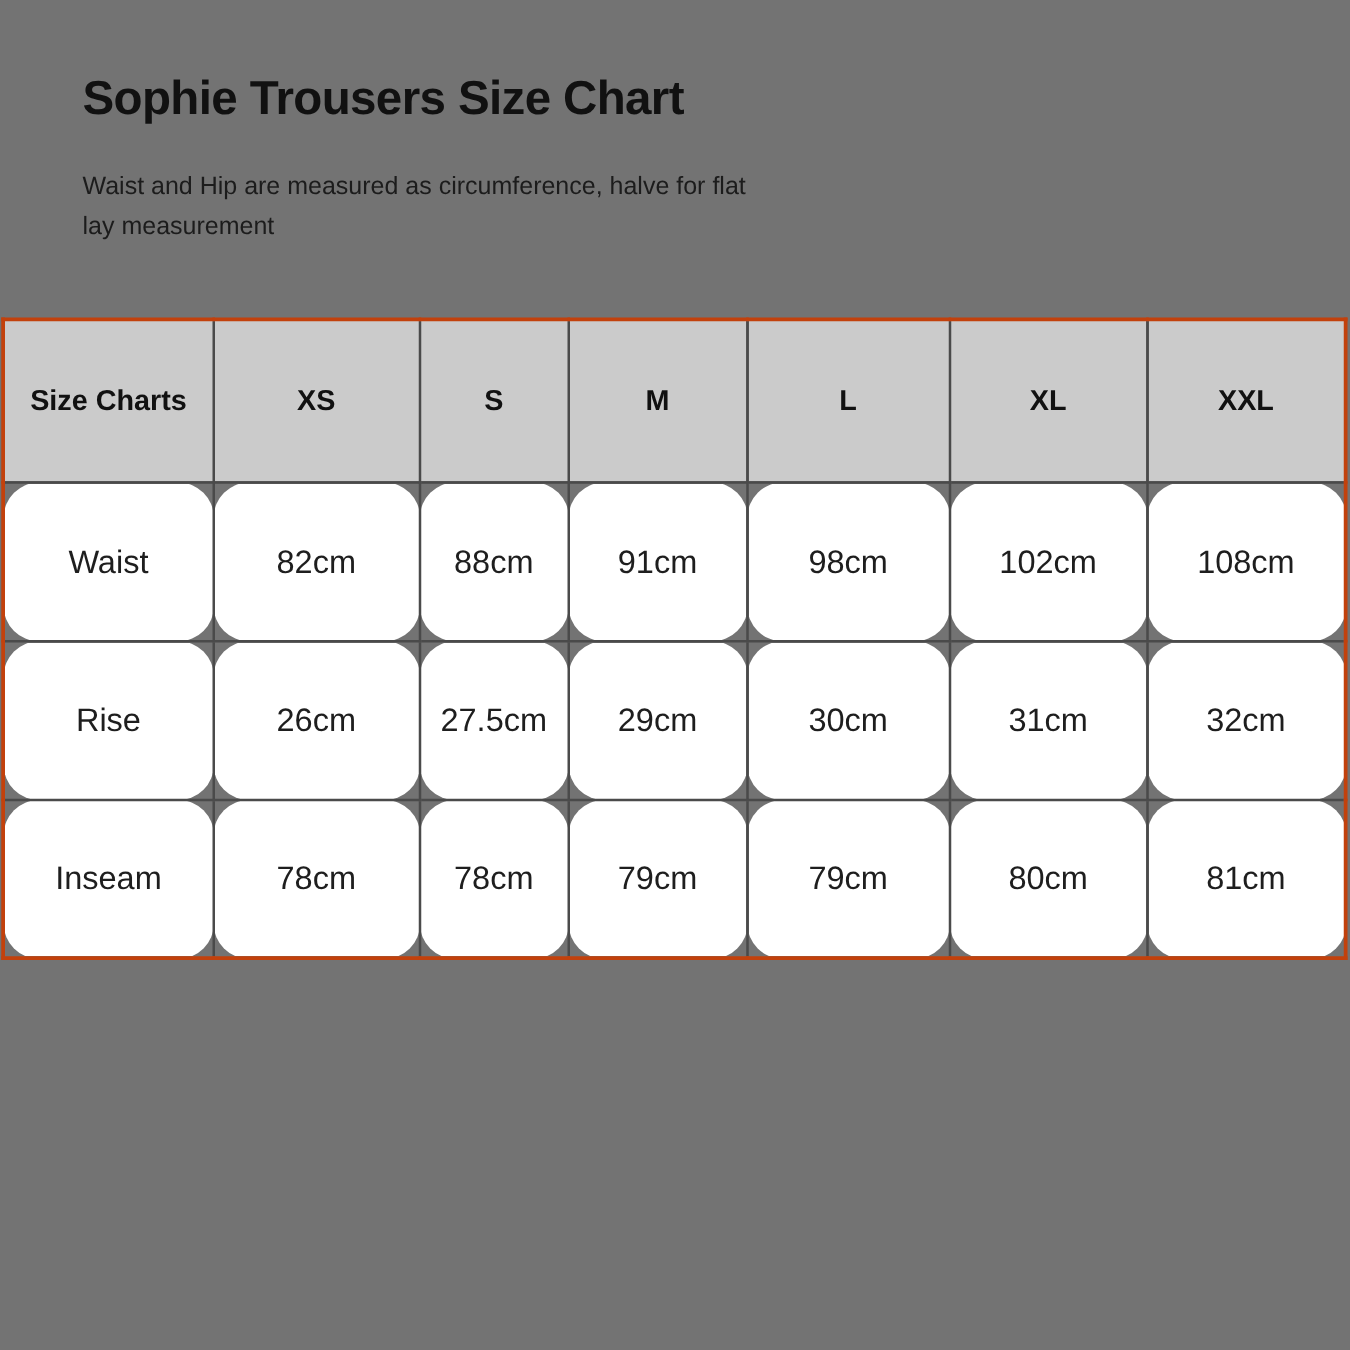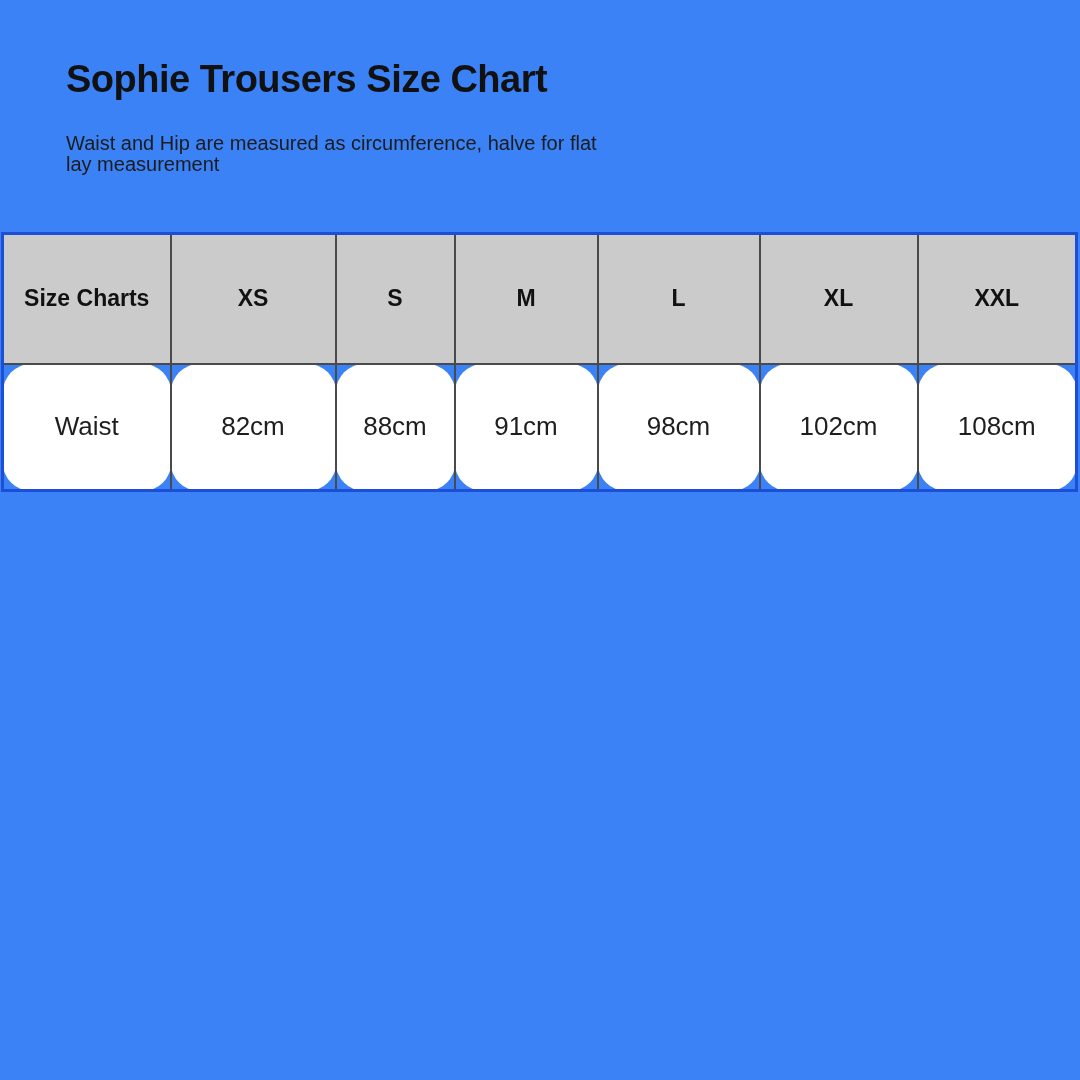--- a/index.html
+++ b/index.html
@@ -7,53 +7,53 @@
     width: 1080px;
     height: 1080px;
     background: #ffffff;
     font-family: "Liberation Sans", sans-serif;
     color: #1a1a1a;
     overflow: hidden;
   }
   .page {
     width: 1080px;
     height: 1080px;
-    background: #3b82f6;
+    background: #737373;
   }
   .header-block {
     padding: 58px 0 0 66px;
   }
   .page-title {
     font-size: 38px;
     font-weight: 700;
     color: #111111;
     letter-spacing: -0.5px;
   }
   .page-subtitle {
     margin-top: 32px;
     font-size: 20px;
-    line-height: 21px;
+    line-height: 32px;
     font-weight: 400;
     color: #1c1c1c;
     max-width: 560px;
   }
   table.size-chart {
     border-collapse: collapse;
     table-layout: fixed;
     width: 1074px;
     margin: 57px 0 0 1px;
   }
   table.size-chart th,
   table.size-chart td {
     border: 2px solid #4a4a4a;
     text-align: center;
     vertical-align: middle;
     overflow: hidden;
   }
-  table.size-chart { border: 3px solid #1d4ed8; }
+  table.size-chart { border: 3px solid #c2410c; }
   thead tr { height: 130px; }
   tbody tr { height: 127px; }
   th {
     background: #cbcbcb;
     font-size: 23px;
     font-weight: 700;
     color: #111111;
   }
   td {
     background: #ffffff;
@@ -97,16 +97,34 @@
     <tbody>
       <tr>
         <td>Waist</td>
         <td>82cm</td>
         <td>88cm</td>
         <td>91cm</td>
         <td>98cm</td>
         <td>102cm</td>
         <td>108cm</td>
       </tr>
+      <tr>
+        <td>Rise</td>
+        <td>26cm</td>
+        <td>27.5cm</td>
+        <td>29cm</td>
+        <td>30cm</td>
+        <td>31cm</td>
+        <td>32cm</td>
+      </tr>
+      <tr>
+        <td>Inseam</td>
+        <td>78cm</td>
+        <td>78cm</td>
+        <td>79cm</td>
+        <td>79cm</td>
+        <td>80cm</td>
+        <td>81cm</td>
+      </tr>
     </tbody>
   </table>
 
 </div>
 
 </body></html>

